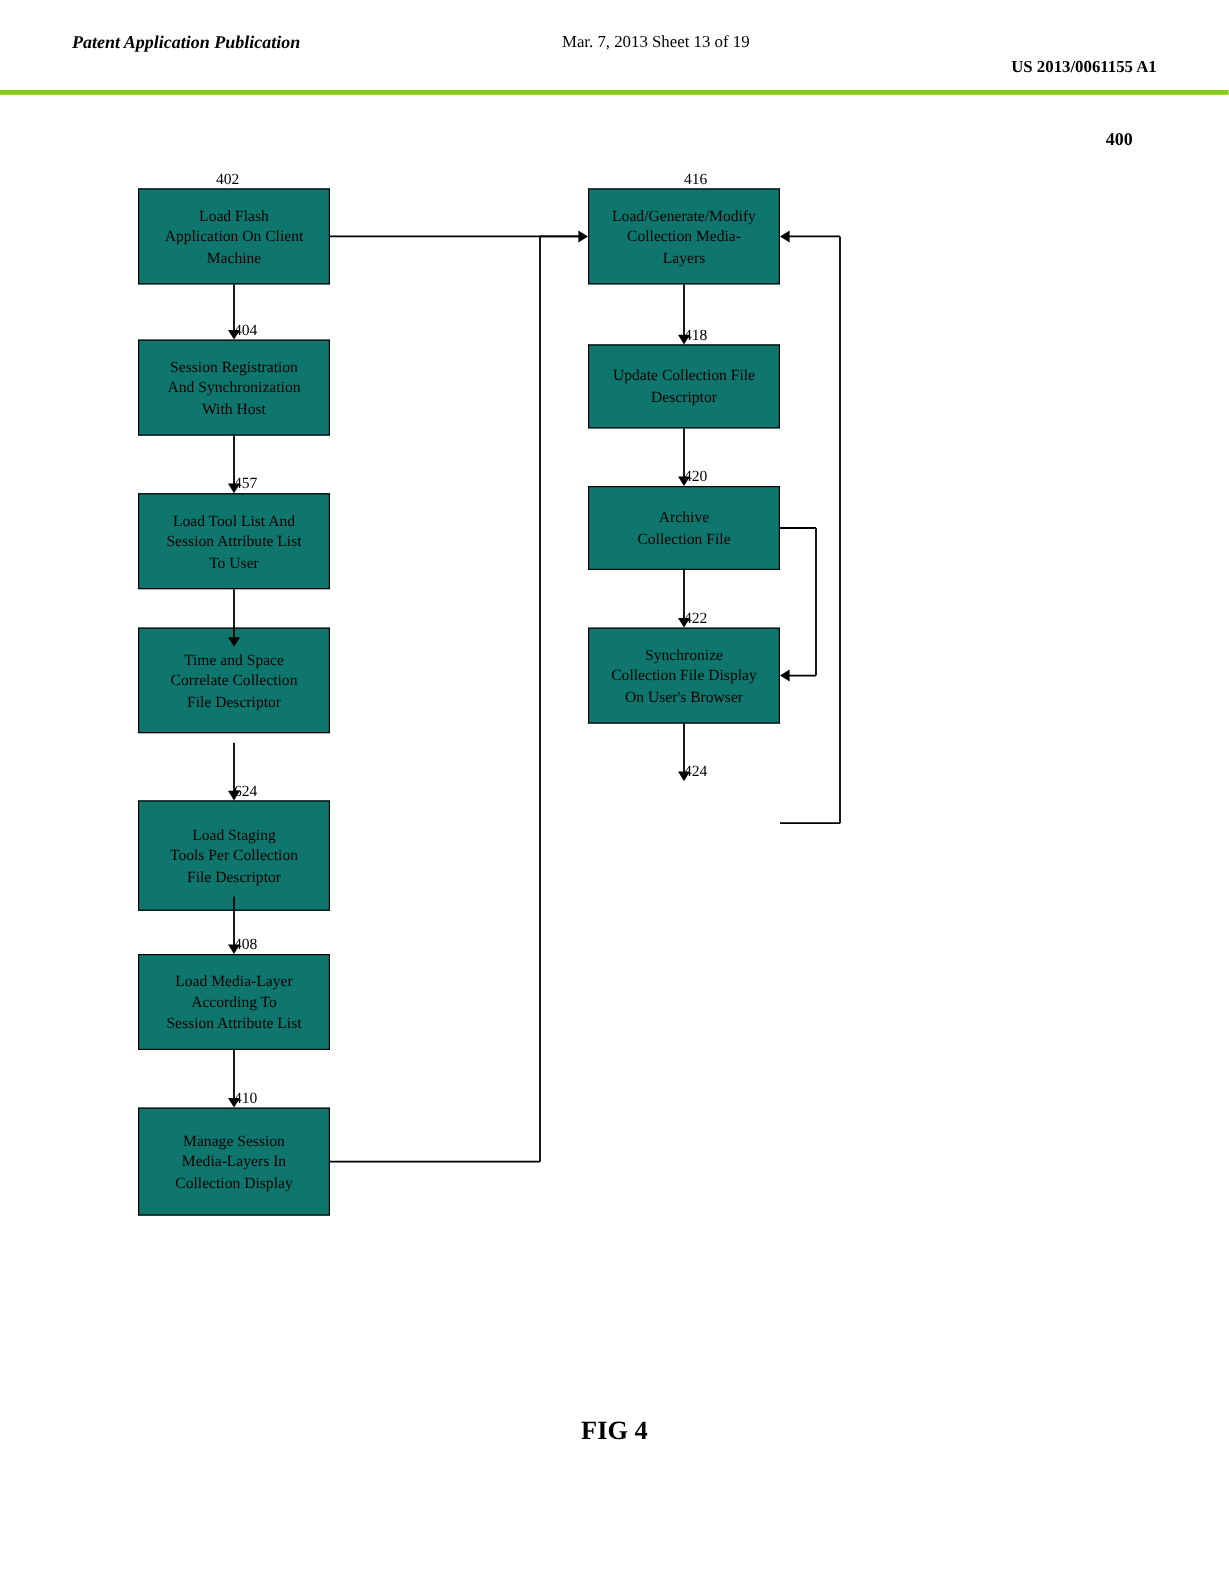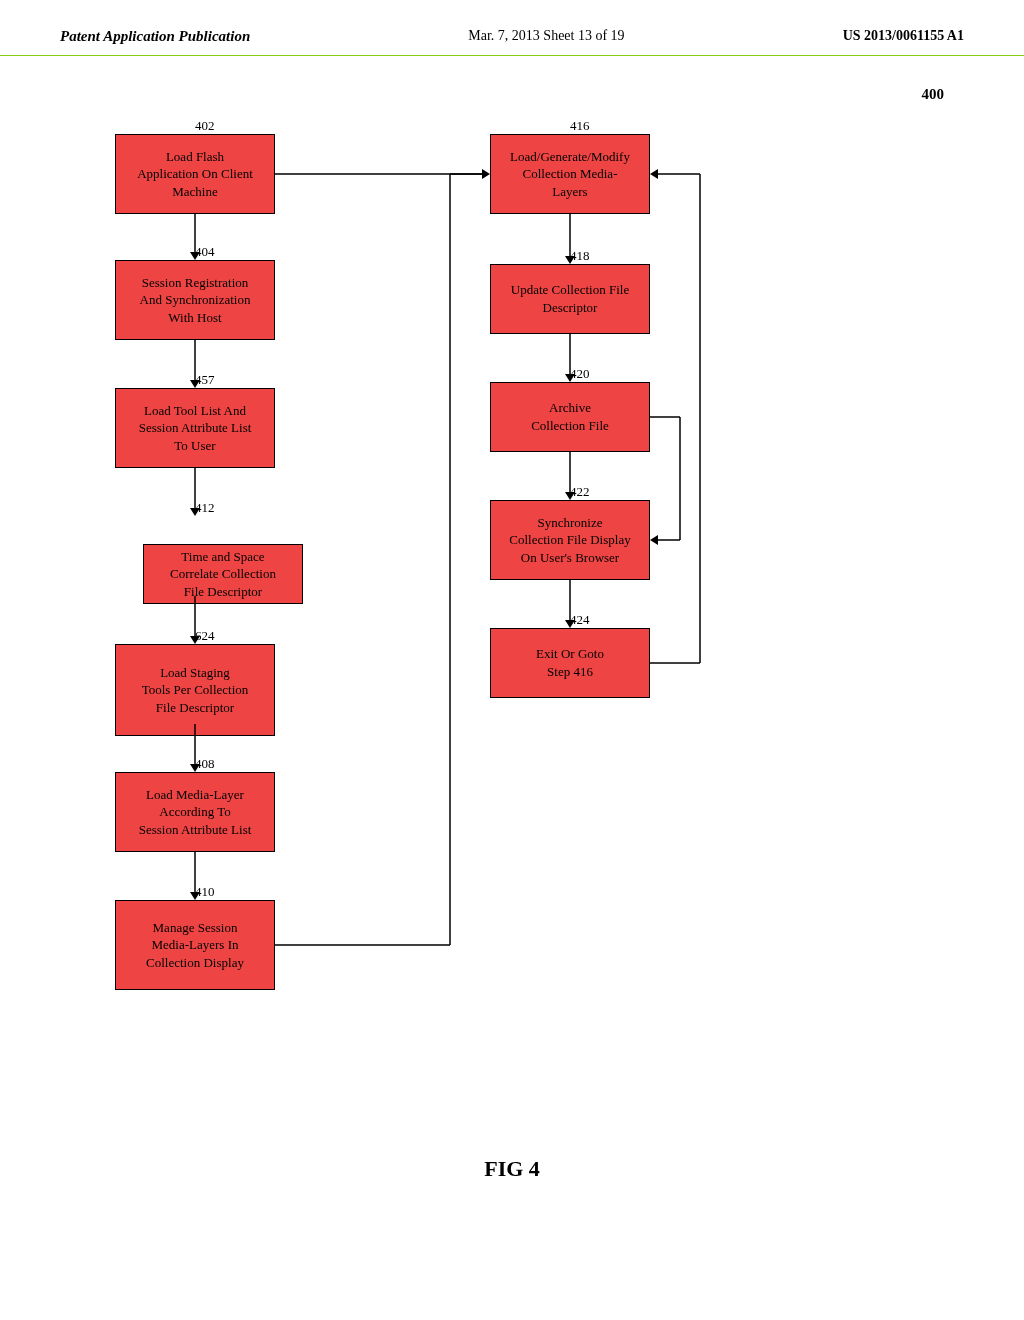--- a/index.html
+++ b/index.html
@@ -11,49 +11,50 @@
       position: relative;
       overflow-x: hidden;
     }
 
     
     .header {
       display: flex;
       justify-content: space-between;
       align-items: flex-start;
       padding: 28px 60px 10px 60px;
-      border-bottom: 1px solid #84cc16;
+      border-bottom: 4px solid #84cc16;
     }
     .header-left {
       font-size: 15px;
       font-weight: bold;
       font-style: italic;
     }
     .header-center {
       font-size: 14px;
       text-align: center;
     }
     .header-right {
       font-size: 14px;
       font-weight: bold;
+      margin-top: 21px;
     }
 
     
     .diagram-container {
       position: relative;
       width: 100%;
       height: 1100px;
       padding: 20px 60px;
     }
 
     
     .flow-box {
       position: absolute;
       border: 1.5px solid #000;
-      background: #ef4444;
+      background: #0f766e;
       text-align: center;
       display: flex;
       align-items: center;
       justify-content: center;
       font-size: 13px;
       line-height: 1.35;
       padding: 6px 10px;
     }
 
     
@@ -93,31 +94,31 @@
 <div class="header">
   <div class="header-left">Patent Application Publication</div>
   <div class="header-center">Mar. 7, 2013   Sheet 13 of 19</div>
   <div class="header-right">US 2013/0061155 A1</div>
 </div>
 
 <div class="diagram-container">
 
   <div class="diag-ref" style="top:30px; right:80px;margin-left:44px;">400</div>
 
-  <div class="step-label" style="top:62px; left:195px;">402</div>
+  <div class="step-label" style="top:62px; left:180px;">402</div>
   <div class="flow-box" style="width:160px; height:80px; top:78px; left:115px;">Load Flash<br>Application On Client<br>Machine</div>
 
   <div class="step-label" style="top:188px; left:195px;">404</div>
   <div class="flow-box" style="width:160px; height:80px; top:204px; left:115px;">Session Registration<br>And Synchronization<br>With Host</div>
 
   <div class="step-label" style="top:316px; left:195px;">457</div>
   <div class="flow-box" style="width:160px; height:80px; top:332px; left:115px;">Load Tool List And<br>Session Attribute List<br>To User</div>
 
   <div class="step-label" style="top:444px; left:195px;">412</div>
-  <div class="flow-box" style="width:160px; height:60px; top:488px; left:115px;margin-left:28px;">Time and Space<br>Correlate Collection<br>File Descriptor</div>
+  <div class="flow-box" style="width:160px; height:88px; top:444px; left:115px;">Time and Space<br>Correlate Collection<br>File Descriptor</div>
 
   <div class="step-label" style="top:572px; left:195px;">624</div>
   <div class="flow-box" style="width:160px; height:92px; top:588px; left:115px;">Load Staging<br>Tools Per Collection<br>File Descriptor</div>
 
   <div class="step-label" style="top:700px; left:195px;">408</div>
   <div class="flow-box" style="width:160px; height:80px; top:716px; left:115px;">Load Media-Layer<br>According To<br>Session Attribute List</div>
 
   <div class="step-label" style="top:828px; left:195px;">410</div>
   <div class="flow-box" style="width:160px; height:90px; top:844px; left:115px;">Manage Session<br>Media-Layers In<br>Collection Display</div>
 
@@ -127,21 +128,20 @@
   <div class="step-label" style="top:192px; left:570px;">418</div>
   <div class="flow-box" style="width:160px; height:70px; top:208px; left:490px;">Update Collection File<br>Descriptor</div>
 
   <div class="step-label" style="top:310px; left:570px;">420</div>
   <div class="flow-box" style="width:160px; height:70px; top:326px; left:490px;">Archive<br>Collection File</div>
 
   <div class="step-label" style="top:428px; left:570px;">422</div>
   <div class="flow-box" style="width:160px; height:80px; top:444px; left:490px;">Synchronize<br>Collection File Display<br>On User's Browser</div>
 
   <div class="step-label" style="top:556px; left:570px;">424</div>
-  <div class="flow-box" style="width:160px; height:70px; top:572px; left:490px;">Exit Or Goto<br>Step 416</div>
 
   <svg class="arrows-svg">
 
     <line x1="195" y1="158" x2="195" y2="200" stroke="#000" stroke-width="1.5"></line>
     <polygon points="195,204 190,196 200,196" fill="#000"></polygon>
 
     <line x1="195" y1="284" x2="195" y2="328" stroke="#000" stroke-width="1.5"></line>
     <polygon points="195,332 190,324 200,324" fill="#000"></polygon>
 
     <line x1="195" y1="412" x2="195" y2="456" stroke="#000" stroke-width="1.5"></line>

